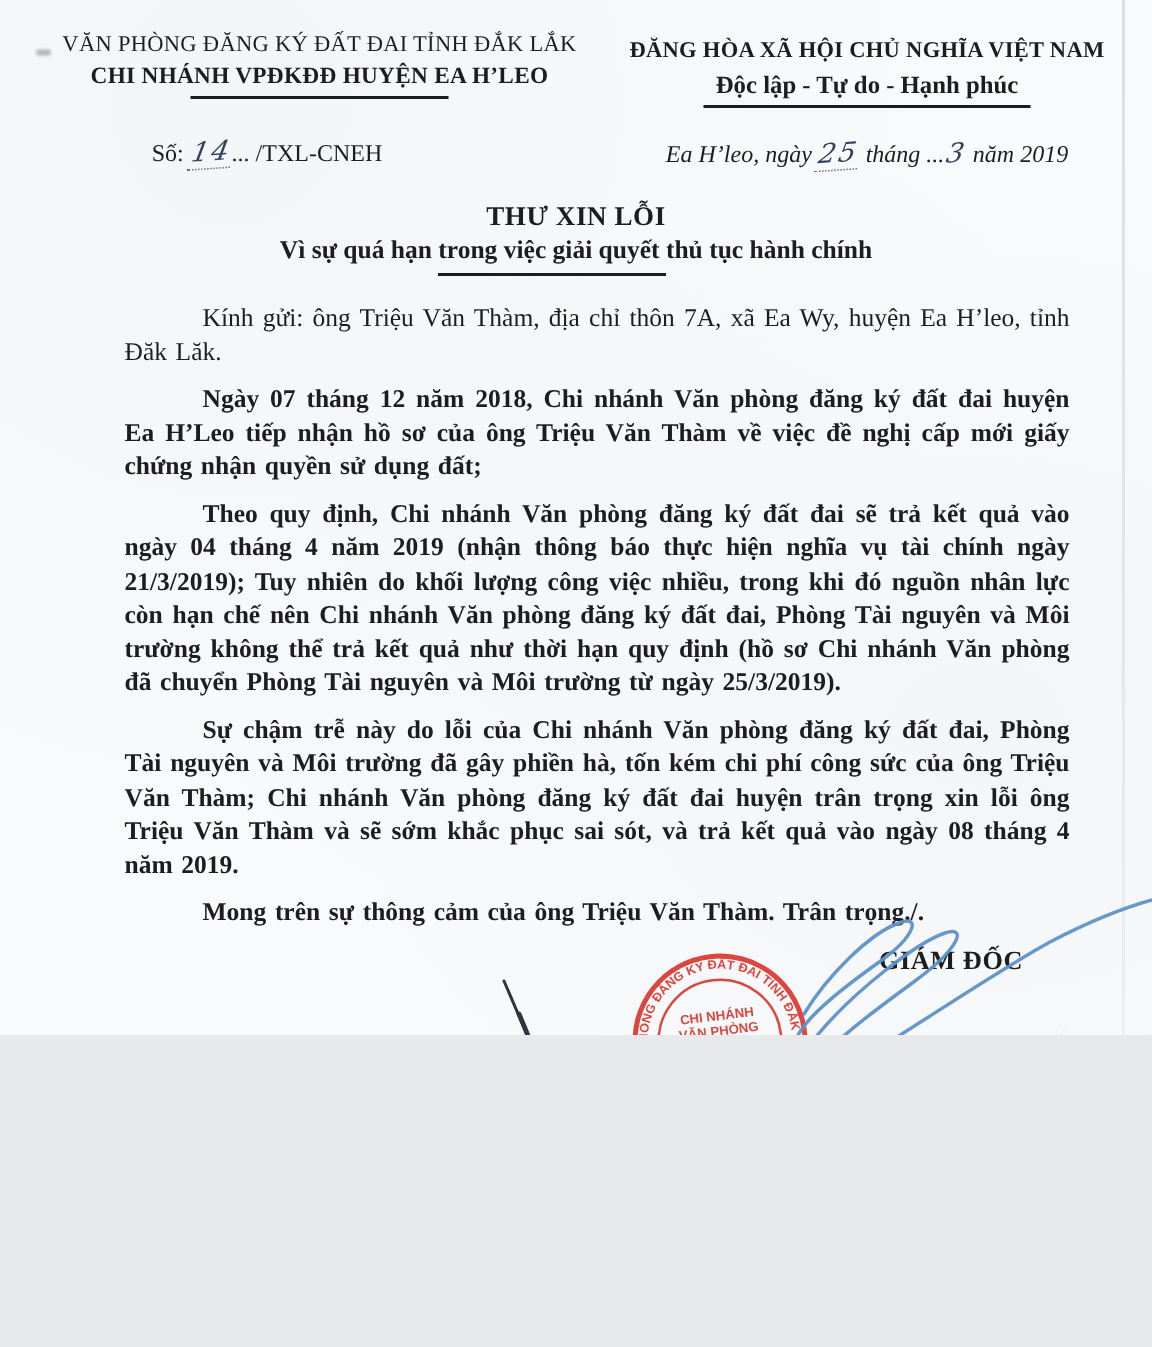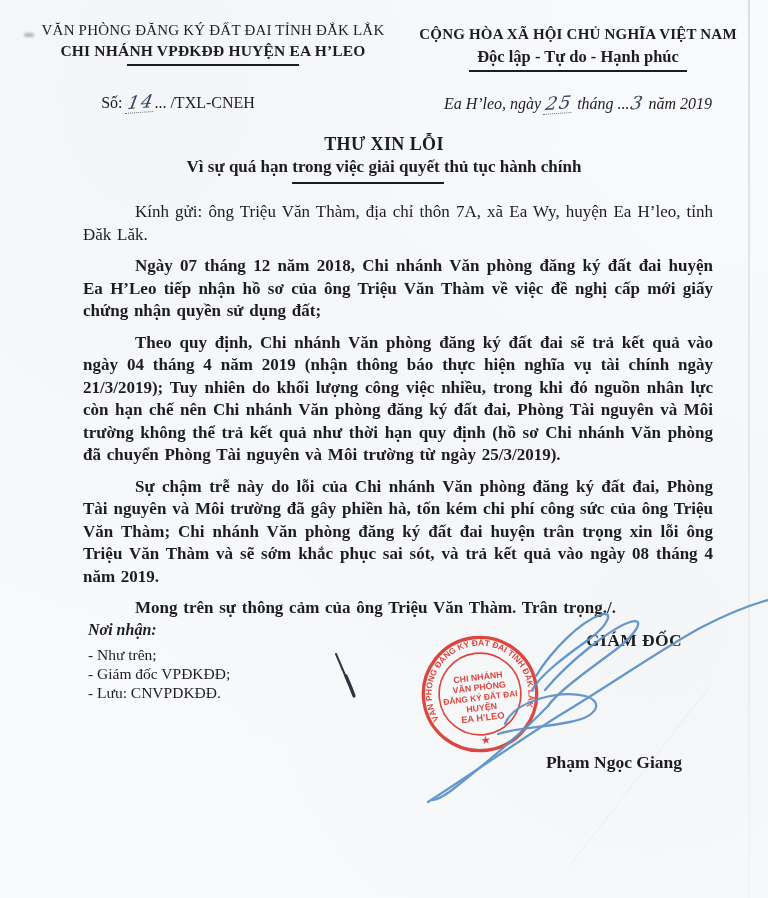--- a/index.html
+++ b/index.html
@@ -1,18 +1,18 @@
 <!DOCTYPE html>
 <html><head>
 <meta charset="utf-8">
 <style>
   * { margin:0; padding:0; box-sizing:border-box; }
   html,body { background:#e8e9ea; }
   .paper {
-    position:relative; width:768px; height:898px; margin:0 auto;
+    position:relative; width:768px; height:690px; margin:0 auto;
     background:#f9fafb;
     background-image: radial-gradient(ellipse at 20% 10%, rgba(210,214,220,.14), transparent 60%),
                       radial-gradient(ellipse at 85% 70%, rgba(205,210,218,.12), transparent 55%);
     font-family:"Liberation Serif","DejaVu Serif",serif;
     color:#1d1d20; overflow:hidden;
   }
   .crease { position:absolute; left:748px; top:0; width:2px; height:898px;
     background:linear-gradient(to bottom, rgba(140,146,158,.28), rgba(140,146,158,.10) 70%, rgba(140,146,158,.03)); }
   .crease2 { position:absolute; left:640px; top:660px; width:1px; height:230px;
     background:rgba(90,95,105,.05); transform:rotate(38deg); }
@@ -76,21 +76,21 @@
     <div class="hl2">CHI NHÁNH VPĐKĐĐ HUYỆN EA H’LEO</div>
     <div class="rule-left"></div>
     <div class="doc-number">
       <span>Số:</span>
       <span class="hand dotted">14</span><span>...</span>
       <span>/TXL-CNEH</span>
     </div>
   </div>
 
   <div class="header-right">
-    <div class="hr1">CỘNG HÒA XÃ HỘI CHỦ NGHĨA VIỆT NAM</div>
+    <div class="hr1">ĐĂNG HÒA XÃ HỘI CHỦ NGHĨA VIỆT NAM</div>
     <div class="hr2">Độc lập - Tự do - Hạnh phúc</div>
     <div class="rule-right"></div>
     <div class="date-line">
       <span>Ea H’leo, ngày</span>
       <span class="hand dotted">25</span>
       <span>tháng ...</span><span class="hand">3</span>
       <span>năm 2019</span>
     </div>
   </div>
 
@@ -101,26 +101,20 @@
   <div class="subtitle-rule"></div>
 
   <div class="body-text">
     <p>Kính gửi: ông Triệu Văn Thàm, địa chỉ thôn 7A, xã Ea Wy, huyện Ea H’leo, tỉnh Đăk Lăk.</p>
     <p>Ngày 07 tháng 12 năm 2018, Chi nhánh Văn phòng đăng ký đất đai huyện Ea H’Leo tiếp nhận hồ sơ của ông Triệu Văn Thàm về việc đề nghị cấp mới giấy chứng nhận quyền sử dụng đất;</p>
     <p>Theo quy định, Chi nhánh Văn phòng đăng ký đất đai sẽ trả kết quả vào ngày 04 tháng 4 năm 2019 (nhận thông báo thực hiện nghĩa vụ tài chính ngày 21/3/2019); Tuy nhiên do khối lượng công việc nhiều, trong khi đó nguồn nhân lực còn hạn chế nên Chi nhánh Văn phòng đăng ký đất đai, Phòng Tài nguyên và Môi trường không thể trả kết quả như thời hạn quy định (hồ sơ Chi nhánh Văn phòng đã chuyển Phòng Tài nguyên và Môi trường từ ngày 25/3/2019).</p>
     <p>Sự chậm trễ này do lỗi của Chi nhánh Văn phòng đăng ký đất đai, Phòng Tài nguyên và Môi trường đã gây phiền hà, tốn kém chi phí công sức của ông Triệu Văn Thàm; Chi nhánh Văn phòng đăng ký đất đai huyện trân trọng xin lỗi ông Triệu Văn Thàm và sẽ sớm khắc phục sai sót, và trả kết quả vào ngày 08 tháng 4 năm 2019.</p>
     <p>Mong trên sự thông cảm của ông Triệu Văn Thàm. Trân trọng./.</p>
   </div>
 
-  <div class="recipients">
-    <div class="recipients-label">Nơi nhận:</div>
-    <div>- Như trên;</div>
-    <div>- Giám đốc VPĐKĐĐ;</div>
-    <div>- Lưu: CNVPDKĐĐ.</div>
-  </div>
 
   <div class="sign-block">
     <div class="signer-title">GIÁM ĐỐC</div>
     <div class="signer-name">Phạm Ngọc Giang</div>
   </div>
 
   <svg class="stamp-svg" viewBox="0 0 140 140">
     <g stroke="#d93a30" fill="none">
       <circle cx="70" cy="70" r="61" stroke-width="3.6"></circle>
       <circle cx="70" cy="70" r="44" stroke-width="1.8"></circle>

